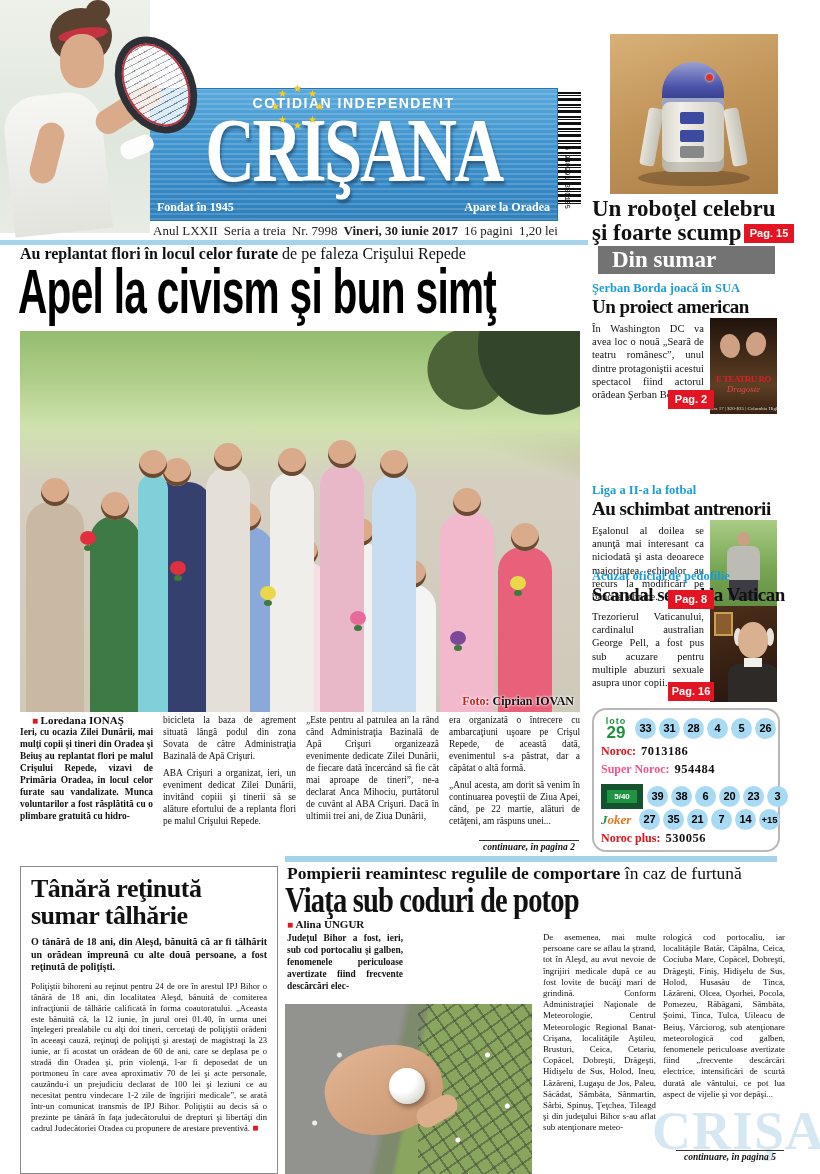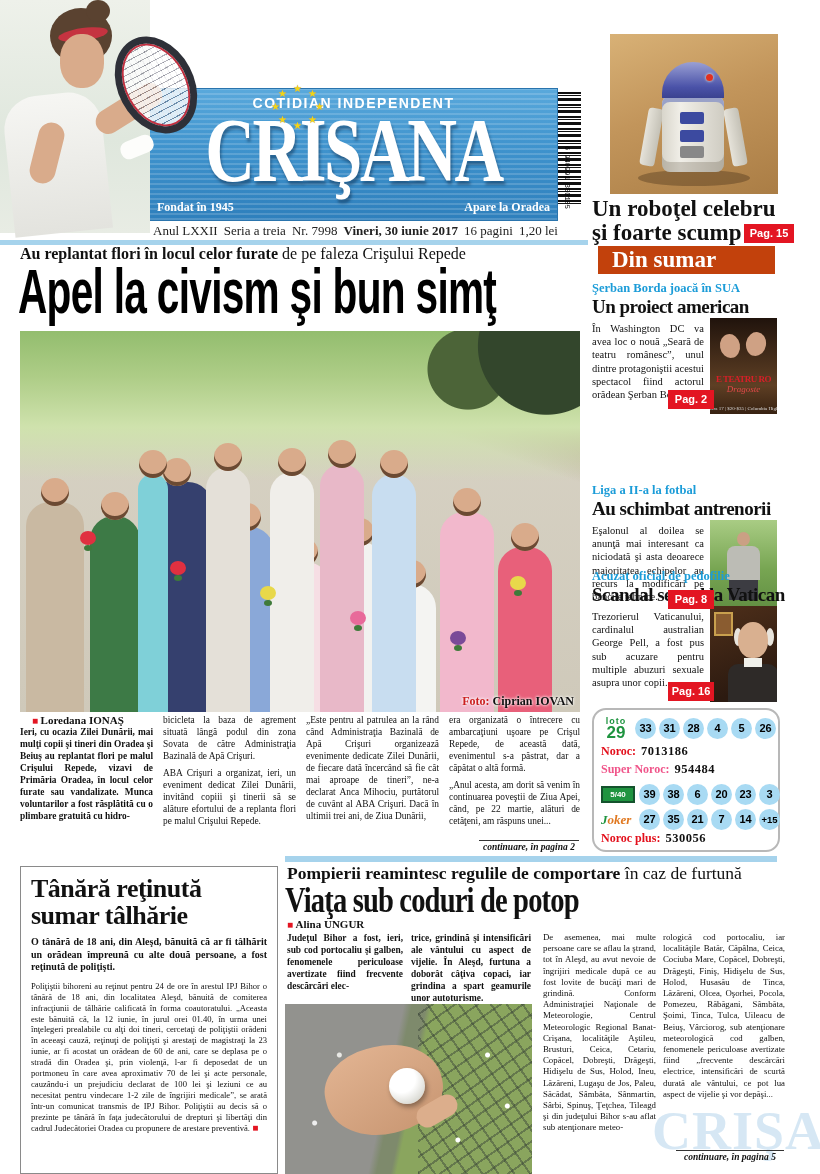--- a/index.html
+++ b/index.html
@@ -105,21 +105,21 @@
   .r-body i{position:absolute;left:18px;top:16px;width:24px;height:12px;background:#3c4aa0;border-radius:2px;
      box-shadow:0 18px 0 #3c4aa0, 0 34px 0 #888;}
   .r-dome{position:absolute;left:52px;top:28px;width:62px;height:36px;border-radius:60px 60px 0 0;
      background:linear-gradient(180deg,#9aa0d4,#4a52a8 70%,#3a4290);}
   .r-eye{position:absolute;left:96px;top:40px;width:7px;height:7px;border-radius:50%;background:#e03020;box-shadow:0 0 3px #ffd;}
   .r-leg{position:absolute;width:15px;height:58px;background:linear-gradient(90deg,#e6e3da,#c4c1b6);border-radius:4px;}
 
   .robot-head{left:592px;top:197px;width:200px;font-size:23px;line-height:24px;font-weight:bold;}
   .robot-badge{left:744px;top:224px;width:50px;height:19px;}
 
-  .dinsumar{left:598px;top:246px;width:177px;height:28px;background:#c2410c;}
+  .dinsumar{left:598px;top:246px;width:177px;height:28px;background:#737373;}
   .dinsumar span{display:block;color:#fff;font-weight:bold;font-size:23px;line-height:27px;padding-left:14px;}
 
   .story{left:592px;width:186px;height:134px;}
   .story .kick{color:#1b9cd8;font-weight:bold;font-size:12.5px;line-height:13px;}
   .story h3{margin:1px 0 0 0;font-size:19px;line-height:22px;font-weight:bold;white-space:nowrap;letter-spacing:-.5px;}
   .story .sbody{position:absolute;left:0;top:40px;width:112px;font-size:10.5px;line-height:13.2px;text-align:justify;}
   .story .thumb{position:absolute;left:118px;top:36px;width:67px;overflow:hidden;}
   .story .badge{position:absolute;left:76px;width:46px;height:19px;}
 
   .poster{height:96px;background:linear-gradient(180deg,#20130c,#5e3f24 70%,#382212);}
@@ -145,21 +145,21 @@
   
   .lotto{left:592px;top:708px;width:184px;height:140px;border:2px solid #b8b8b8;border-radius:14px;background:#fff;}
   .lrow{position:absolute;left:7px;display:flex;align-items:center;}
   .lcircles{display:flex;gap:3px;margin-left:4px;}
   .lc{width:21px;height:21px;border-radius:50%;background:#a8daf3;color:#000;
       font-family:"Liberation Sans",sans-serif;font-weight:bold;font-size:11px;line-height:21px;text-align:center;}
   .lc.plus{font-size:9.5px;}
   .loto49{width:30px;text-align:center;color:#1f9440;font-family:"Liberation Sans",sans-serif;font-weight:bold;}
   .loto49 .s1{display:block;font-size:9px;line-height:8px;letter-spacing:1px;}
   .loto49 .s2{display:block;font-size:17px;line-height:15px;}
-  .l540{width:30px;height:13px;background:#1f9440;border:2px solid #14532d;color:#fff;
+  .l540{width:30px;height:13px;background:#1f9440;border:6px solid #14532d;color:#fff;
         font-family:"Liberation Sans",sans-serif;font-weight:bold;font-size:8px;line-height:13px;text-align:center;}
   .jokerlogo{width:34px;font-style:italic;font-weight:bold;font-size:13px;color:#e07820;}
   .jokerlogo::first-letter{color:#1f9440;}
   .llabel{font-weight:bold;font-size:12px;}
   .lred{color:#e3101c;} .lpink{color:#f0558a;}
   .lval{font-weight:bold;font-size:12.5px;letter-spacing:.5px;margin-left:5px;}
 
   
   .crime{left:20px;top:866px;width:258px;height:308px;border:1px solid #8a8a8a;
          padding:8px 10px;box-sizing:border-box;overflow:hidden;}
@@ -415,21 +415,20 @@
   </div>
 
   <div class="ab blue-rule" style="left:285px;top:856px;width:492px;height:6px;"></div>
   <div class="ab storm-kick">
     <b>Pompierii reamintesc regulile de comportare</b><span> în caz de furtună</span>
   </div>
   <div class="ab storm-head">Viaţa sub coduri de potop</div>
   <div class="ab storm-byline"><span class="sq">■ </span><span>Alina UNGUR</span></div>
 
   <div class="ab scol bld just" style="left:287px;top:932px;width:116px;height:70px;">Judeţul Bihor a fost, ieri, sub cod portocaliu şi galben, fenomenele periculoase avertizate fiind frecvente descărcări elec-</div>
-  <div class="ab scol bld just" style="left:411px;top:932px;width:120px;height:70px;">trice, grindină şi intensificări ale vântului cu aspect de vijelie. În Aleşd, furtuna a doborât câţiva copaci, iar grindina a spart geamurile unor autoturisme.</div>
 
   <div class="ab hail">
     <div class="fence"></div>
     <div class="spk"></div>
     <div class="hand"></div>
     <div class="thumb"></div>
     <div class="ball"></div>
   </div>
 
   <div class="ab scol just z2" style="left:543px;top:932px;width:113px;height:242px;">De asemenea, mai multe persoane care se aflau la ştrand, tot în Aleşd, au avut nevoie de îngrijiri medicale după ce au fost lovite de bucăţi mari de grindină. Conform Administraţiei Naţionale de Meteorologie, Centrul Meteorologic Regional Banat-Crişana, localităţile Aştileu, Brusturi, Ceica, Cetariu, Copăcel, Dobreşti, Drăgeşti, Hidişelu de Sus, Holod, Ineu, Lăzăreni, Lugaşu de Jos, Paleu, Săcădat, Sâmbăta, Sânmartin, Sârbi, Spinuş, Ţeţchea, Tileagd şi din judeţului Bihor s-au aflat sub atenţionare meteo-</div>

